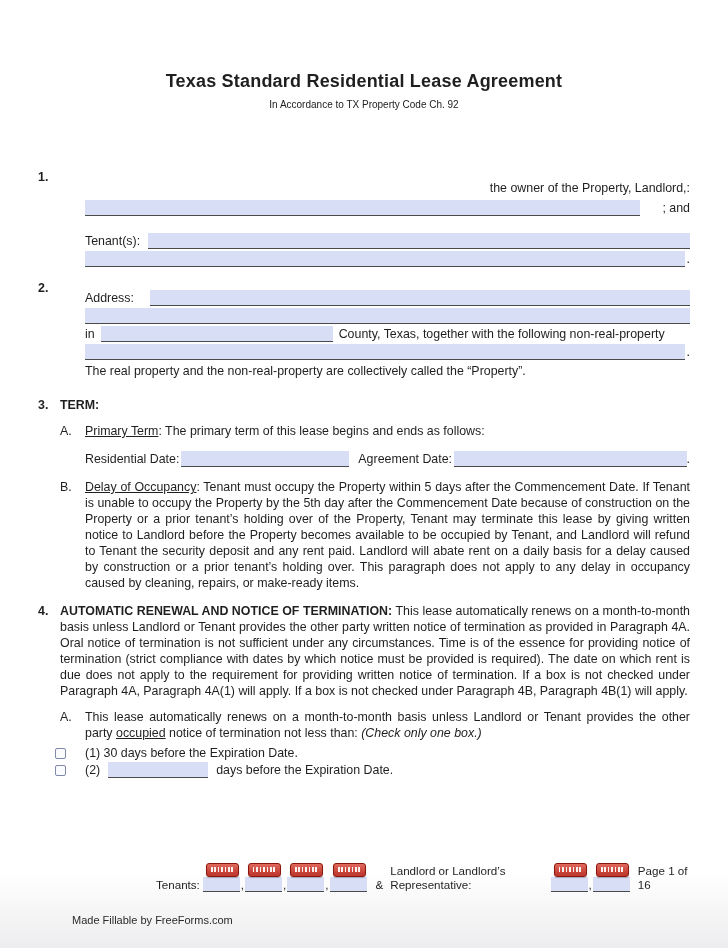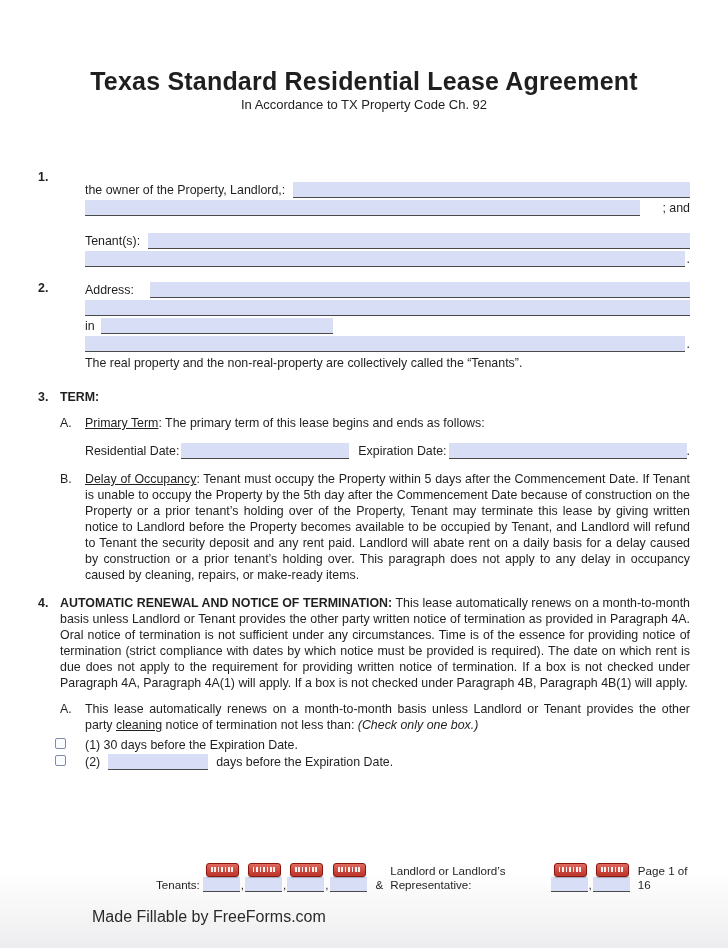--- a/index.html
+++ b/index.html
@@ -7,58 +7,58 @@
     width:728px;height:948px;overflow:hidden;
     font-family:"Liberation Sans",sans-serif;
     color:#1f1f1f;background:#fff;
   }
   .page{
     position:relative;width:728px;height:948px;overflow:hidden;
     background:linear-gradient(180deg,#ffffff 0%,#ffffff 92%,#ededef 100%);
   }
   .doc{padding:0 38px;font-size:12.4px;line-height:16px;}
 
-  .title{margin-top:68px;text-align:center;font-size:25px;font-weight:bold;line-height:26px;letter-spacing:.2px;}
-  .subtitle{text-align:center;font-size:13px;margin-top:3px;color:#222;}
+  .title{margin-top:68px;text-align:center;font-size:18px;font-weight:bold;line-height:26px;letter-spacing:.2px;}
+  .subtitle{text-align:center;font-size:10px;margin-top:3px;color:#222;}
 
   .sec{display:flex;}
   .sec-num{width:22px;flex:none;font-weight:bold;}
   .sec-content{flex:1;min-width:0;}
   .b{font-weight:bold;}
   .intro{margin-left:5px;}
   .ind{margin-left:25px;}
   .u{text-decoration:underline;text-align:right;}
   .it{font-style:italic;}
   .just{text-align:justify;}
 
   .frow{display:flex;align-items:flex-end;height:18px;}
   .fill{
     flex:1;height:15px;background:#d9def7;
     border-bottom:1.5px solid #4a4a4a;min-width:0;
   }
   .fill.fixed{flex:none;}
   .lab{white-space:nowrap;}
 
   .m-sec1{margin-top:56px;}
-  .r-landlord{margin-top:11px;}
+  .r-landlord{margin-top:11px;flex-direction:column;}
   .r-tenant{margin-top:15px;}
 
   .m-sec2{margin-top:13px;}
-  .r-address{margin-top:0;align-items:flex-end;}
+  .r-address{margin-top:8px;align-items:flex-end;}
   .note{margin-top:3px;}
 
   .m-sec3{margin-top:18px;}
   .r-suba{margin-top:10px;}
   .r-dates{margin-top:10px;margin-left:25px;}
   .r-subb{margin-top:12px;}
 
   .m-sec4{margin-top:12px;}
   .r-sub4a{margin-top:10px;}
   .opts{margin-top:3px;}
-  .opt{display:flex;align-items:center;height:17px;margin-left:-5px;}
+  .opt{display:flex;align-items:flex-end;height:17px;margin-left:-5px;}
   .cbx{
     width:9px;height:9px;flex:none;margin-bottom:2px;
     border:1.5px solid #8089aa;border-radius:2px;background:#fafbfe;
   }
   .opt .optlab{margin-left:19px;}
 
   .sub{display:flex;}
   .sub-letter{width:25px;flex:none;}
   .sub-content{flex:1;min-width:0;}
 
@@ -78,21 +78,21 @@
     border:1px solid #8a150c;border-radius:3px;
     box-shadow:0 1px 1px rgba(0,0,0,.25);
   }
   .tab::after{
     content:"";position:absolute;left:4px;right:4px;top:3px;height:5px;
     background:repeating-linear-gradient(90deg,rgba(255,255,255,.92) 0 1.5px,transparent 1.5px 3.4px);
   }
   .comma{margin:0 1px;}
   .amp{margin:0 7px 0 9px;}
   .pageno{margin-left:auto;padding-left:8px;}
-  .branding{position:absolute;left:54px;bottom:22px;font-size:16px;color:#2a2a2a;}
+  .branding{position:absolute;left:34px;bottom:22px;font-size:11px;color:#2a2a2a;}
 </style>
 </head>
 <body>
 
 <div class="page">
   <div class="doc">
 
     <div class="title">Texas Standard Residential Lease Agreement</div>
     <div class="subtitle">In Accordance to TX Property Code Ch. 92</div>
 
@@ -127,63 +127,64 @@
           <div class="frow r-address">
             <span class="lab">Address:</span>
             <span class="fill" style="margin-left:16px;"></span>
           </div>
           <div class="frow">
             <span class="fill"></span>
           </div>
           <div class="frow">
             <span class="lab">in</span>
             <span class="fill fixed" style="width:232px;margin:0 6px;"></span>
+            <span class="lab">County, Texas, together with the following non-real-property</span>
           </div>
           <div class="frow">
             <span class="fill"></span>
             <span class="lab" style="margin-left:2px;">.</span>
           </div>
-          <div class="note">The real property and the non-real-property are collectively called the “Tenants”.</div>
+          <div class="note">The real property and the non-real-property are collectively called the “Property”.</div>
         </div>
       </div>
     </div>
 
     <div class="sec m-sec3">
       <div class="sec-num">3.</div>
       <div class="sec-content">
         <div class="b">TERM:</div>
 
         <div class="sub r-suba">
           <div class="sub-letter">A.</div>
           <div class="sub-content"><span class="u">Primary Term</span><span>: The primary term of this lease begins and ends as follows:</span></div>
         </div>
 
         <div class="frow r-dates">
           <span class="lab">Residential Date:</span>
           <span class="fill fixed" style="width:168px;margin-left:2px;"></span>
-          <span class="lab" style="margin-left:9px;">Expiration Date:</span>
+          <span class="lab" style="margin-left:9px;">Agreement Date:</span>
           <span class="fill" style="margin-left:2px;"></span>
           <span class="lab">.</span>
         </div>
 
         <div class="sub r-subb">
           <div class="sub-letter">B.</div>
           <div class="sub-content just"><span class="u">Delay of Occupancy</span><span>: Tenant must occupy the Property within 5 days after the Commencement Date. If Tenant is unable to occupy the Property by the 5th day after the Commencement Date because of construction on the Property or a prior tenant’s holding over of the Property, Tenant may terminate this lease by giving written notice to Landlord before the Property becomes available to be occupied by Tenant, and Landlord will refund to Tenant the security deposit and any rent paid. Landlord will abate rent on a daily basis for a delay caused by construction or a prior tenant’s holding over. This paragraph does not apply to any delay in occupancy caused by cleaning, repairs, or make-ready items.</span></div>
         </div>
       </div>
     </div>
 
     <div class="sec m-sec4">
       <div class="sec-num">4.</div>
       <div class="sec-content">
         <div class="just"><span class="b">AUTOMATIC RENEWAL AND NOTICE OF TERMINATION:</span> <span>This lease automatically renews on a month-to-month basis unless Landlord or Tenant provides the other party written notice of termination as provided in Paragraph 4A. Oral notice of termination is not sufficient under any circumstances. Time is of the essence for providing notice of termination (strict compliance with dates by which notice must be provided is required). The date on which rent is due does not apply to the requirement for providing written notice of termination. If a box is not checked under Paragraph 4A, Paragraph 4A(1) will apply. If a box is not checked under Paragraph 4B, Paragraph 4B(1) will apply.</span></div>
 
         <div class="sub r-sub4a">
           <div class="sub-letter">A.</div>
-          <div class="sub-content just"><span>This lease automatically renews on a month-to-month basis unless Landlord or Tenant provides the other party </span><span class="u">cleaning</span><span> notice of termination not less than: </span><span class="it">(Check only one box.)</span></div>
+          <div class="sub-content just"><span>This lease automatically renews on a month-to-month basis unless Landlord or Tenant provides the other party </span><span class="u">occupied</span><span> notice of termination not less than: </span><span class="it">(Check only one box.)</span></div>
         </div>
 
         <div class="opts">
           <div class="opt">
             <span class="cbx"></span>
             <span class="optlab">(1) 30 days before the Expiration Date.</span>
           </div>
           <div class="opt">
             <span class="cbx"></span>
             <span class="optlab">(2)</span>

